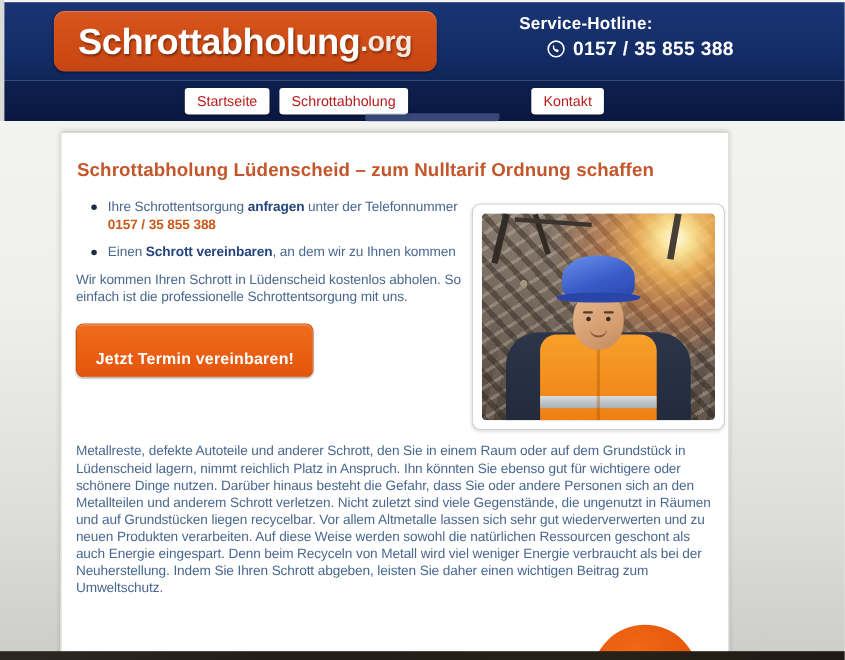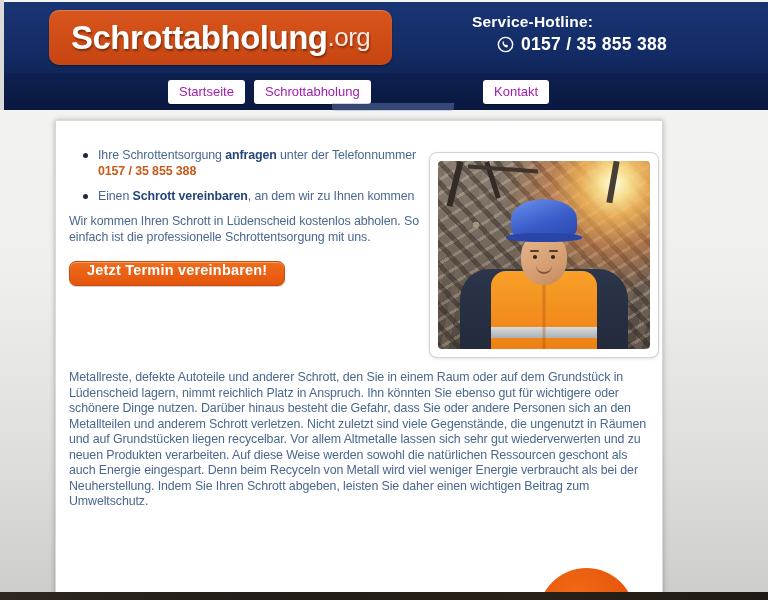--- a/index.html
+++ b/index.html
@@ -21,37 +21,37 @@
     display:flex; align-items:center; padding:0 22px;
     background:linear-gradient(180deg,#d8551c 0%,#c74512 100%);
     border-radius:10px; box-shadow:inset 0 1px 1px rgba(255,255,255,.25), 0 1px 2px rgba(0,0,0,.4);
     text-decoration:none; cursor:pointer;
   }
   .logo-brand {
     color:#fff; font-weight:bold; font-size:33px; letter-spacing:-0.5px;
     text-shadow:1px 2px 2px rgba(60,20,0,.55);
   }
   .logo-tld {
-    color:#f4e8e0; font-size:26px; font-weight:normal; letter-spacing:-0.5px;
+    color:#f4e8e0; font-size:26px; font-weight:bold; letter-spacing:-0.5px;
     text-shadow:1px 2px 2px rgba(60,20,0,.45);
   }
   .hotline { position:absolute; right:76px; top:11px; width:220px; text-align:left; color:#fff; }
   .hotline-label { font-size:15.5px; font-weight:600; letter-spacing:.2px; }
   .hotline-row { display:flex; align-items:center; justify-content:center; gap:7px; margin-top:3px; }
   .hotline-number { font-size:17.5px; font-weight:bold; letter-spacing:.3px; color:#fff; cursor:pointer; }
   .phone-icon { width:17px; height:17px; }
 
   
   .main-nav {
     position:absolute; left:0; right:0; top:73px; height:37px;
     background:linear-gradient(180deg,#0e2050 0%,#0a1840 100%);
   }
   .nav-btn {
     position:absolute; top:7px; height:24px;
-    background:#fff; border-radius:3px; color:#a21caf;
+    background:#fff; border-radius:3px; color:#b91c1c;
     font-size:13px; line-height:24px; padding:0 11px;
     text-decoration:none; cursor:pointer; box-shadow:0 1px 1px rgba(0,0,0,.35);
     white-space:nowrap;
   }
   .nav-ghost { position:absolute; left:332px; top:30px; width:122px; height:8px;
     background:rgba(130,150,205,.38); border-radius:0 0 4px 4px; }
 
   
   .card {
     position:absolute; left:55px; top:120px; width:608px; height:480px;
@@ -71,21 +71,21 @@
   .text-col p { margin:0 0 12px; }
   .steps-list { list-style:none; margin:2px 0 10px 14px; }
   .steps-list li { position:relative; padding-left:15px; margin-bottom:9px; line-height:16px; }
   .steps-list li::before {
     content:""; position:absolute; left:0; top:5.5px; width:5px; height:5px;
     border-radius:50%; background:#1d2a44;
   }
   .sb { font-weight:bold; color:#25447c; }
   .so { font-weight:bold; color:#c95a1c; }
   .cta-button {
-    display:inline-block; margin:4px 0 0 0; padding:0 17px 7px;
+    display:inline-block; margin:4px 0 0 0; padding:24px 17px 7px;
     background:linear-gradient(180deg,#f06c1c 0%,#e4550c 100%);
     border:1px solid #c94e0c; border-radius:7px;
     box-shadow:inset 0 1px 0 rgba(255,255,255,.35), 0 1px 1px rgba(0,0,0,.2);
     color:#fff; font-size:14.5px; font-weight:bold; letter-spacing:.2px;
     text-decoration:none; cursor:pointer; white-space:nowrap;
   }
   .body-long { margin:12px 0 0 0; width:584px; }
 
   
   .photo {
@@ -168,20 +168,21 @@
 </header>
 
 <nav class="main-nav">
   <a class="nav-btn" style="left:168px;">Startseite</a>
   <a class="nav-btn" style="left:254px;">Schrottabholung</a>
   <a class="nav-btn" style="left:483px;">Kontakt</a>
   <div class="nav-ghost"></div>
 </nav>
 
 <main class="card">
+  <h1 class="page-title">Schrottabholung Lüdenscheid – zum Nulltarif Ordnung schaffen</h1>
 
   <div class="cols">
     <div class="text-col">
       <ul class="steps-list">
         <li><span>Ihre Schrottentsorgung </span><span class="sb">anfragen</span><span> unter der Telefonnummer </span><span class="so">0157 / 35 855 388</span></li>
         <li><span>Einen </span><span class="sb">Schrott vereinbaren</span><span>, an dem wir zu Ihnen kommen</span></li>
       </ul>
       <p>Wir kommen Ihren Schrott in Lüdenscheid kostenlos abholen. So einfach ist die professionelle Schrottentsorgung mit uns.</p>
       <a class="cta-button">Jetzt Termin vereinbaren!</a>
     </div>

